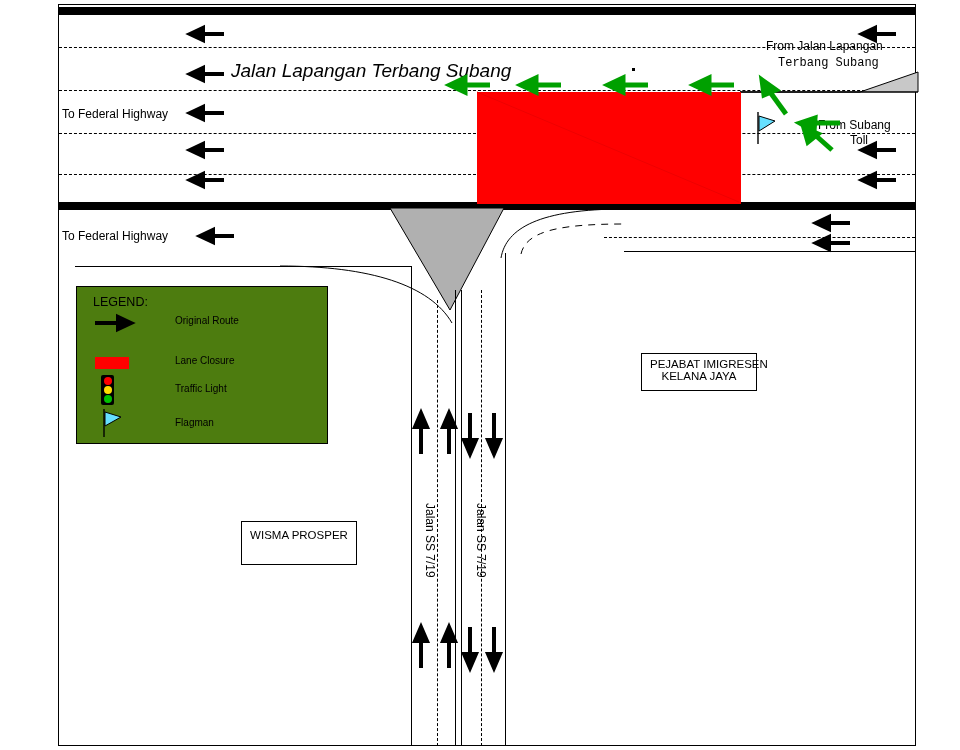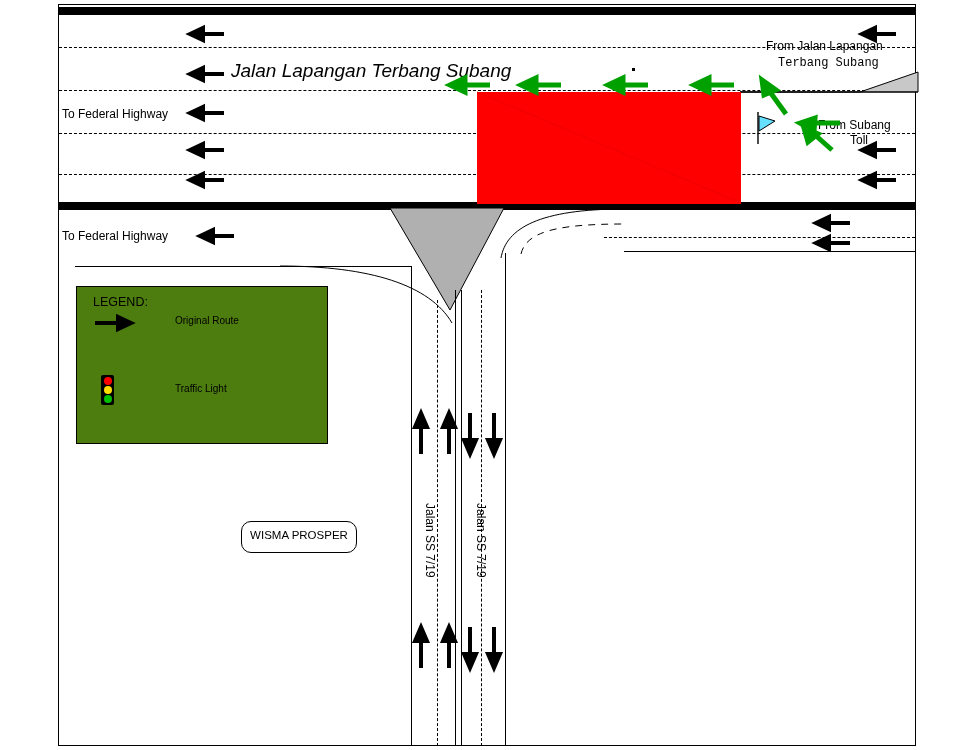--- a/index.html
+++ b/index.html
@@ -346,44 +346,59 @@
       <polygon points="9,1 3,15 15,15"></polygon>
       <line x1="37" y1="42" x2="37" y2="14"></line>
       <polygon points="37,1 31,15 43,15"></polygon>
       <line x1="58" y1="1" x2="58" y2="29"></line>
       <polygon points="58,42 52,28 64,28"></polygon>
       <line x1="82" y1="1" x2="82" y2="29"></line>
       <polygon points="82,42 76,28 88,28"></polygon>
     </g>
   </svg>
 
-
-  <div class="abs boxed" style="left:241px; top:521px; width:116px; height:32px; line-height:19px;border-radius:10px;">
+  <div class="abs boxed" style="left:641px; top:353px; width:116px; height:38px;">
+    <div>PEJABAT IMIGRESEN</div>
+    <div>KELANA JAYA</div>
+  </div>
+
+  <div class="abs boxed" style="left:241px; top:521px; width:116px; height:44px; line-height:19px;">
     <div>WISMA PROSPER</div>
   </div>
 
   <div class="abs legend">
     <div class="legend-title">LEGEND:</div>
 
     <div class="legend-row" style="top:28px; width:230px;">
       <svg style="position:absolute; left:0; top:2px; width:40px; height:12px;">
         <g stroke="#000" stroke-width="4" fill="#000">
           <line x1="2" y1="6" x2="26" y2="6"></line>
           <polygon points="38,6 25,0 25,12"></polygon>
         </g>
       </svg>
       <span class="legend-text">Original Route</span>
     </div>
 
 
+    <div class="legend-row" style="top:68px; width:230px;">
+      <div style="position:absolute; left:2px; top:2px; width:34px; height:12px; background:#ff0000;"></div>
+      <span class="legend-text">Lane Closure</span>
+    </div>
 
     <div class="legend-row" style="top:88px; height:34px; width:230px;">
       <div class="tl-body" style="position:absolute; left:8px; top:0;">
         <div class="tl-lamp" style="top:2px; background:#ff0000;"></div>
         <div class="tl-lamp" style="top:11px; background:#ffdd00;"></div>
         <div class="tl-lamp" style="top:20px; background:#00c000;"></div>
       </div>
       <span class="legend-text" style="top:8px;text-align:right;">Traffic Light</span>
     </div>
 
+    <div class="legend-row" style="top:126px; height:28px; width:230px;">
+      <svg style="position:absolute; left:8px; top:-4px; width:24px; height:30px;">
+        <line x1="3" y1="0" x2="3" y2="28" stroke="#000" stroke-width="1.4"></line>
+        <polygon points="4,3 20,8 4,17" fill="#66e0ff" stroke="#000" stroke-width="1"></polygon>
+      </svg>
+      <span class="legend-text" style="top:4px;">Flagman</span>
+    </div>
   </div>
 
 </div>
 
 </body></html>

